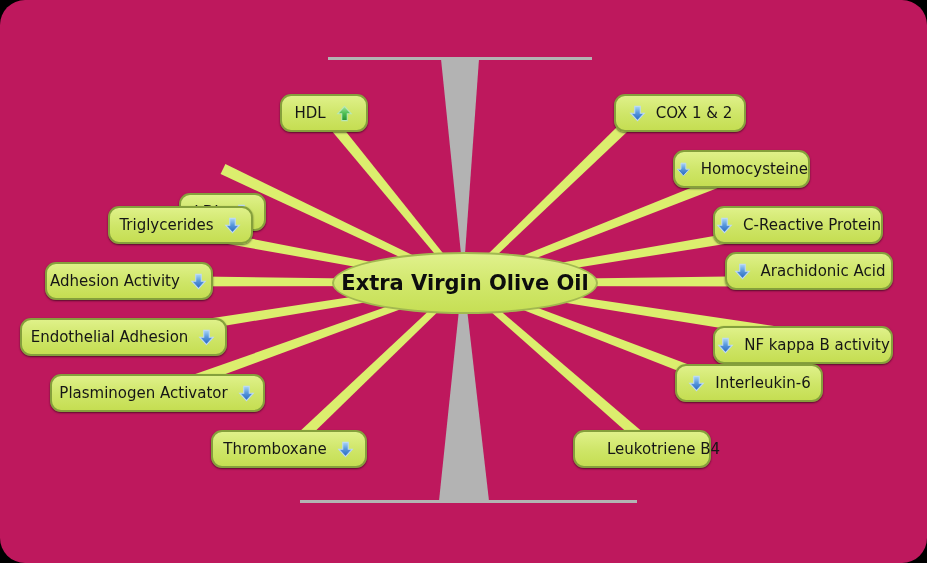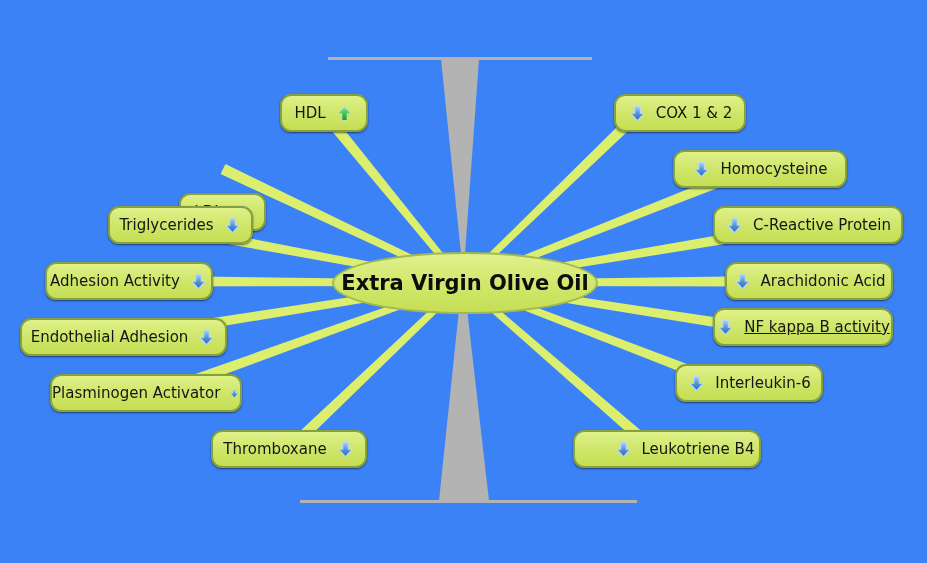--- a/index.html
+++ b/index.html
@@ -1,18 +1,19 @@
 <!DOCTYPE html>
 <html><head>
 <meta charset="utf-8">
 <style>
   html,body{margin:0;padding:0;background:#000;}
   #stage{
-    position:relative;width:927px;height:563px;background:#3b82f6;overflow:hidden;
+    position:relative;width:927px;height:563px;background:#be185d;overflow:hidden;
     font-family:"DejaVu Sans","Liberation Sans",sans-serif;
+    border-radius:25px;
   }
   #bg-svg{position:absolute;left:0;top:0;z-index:1;}
   .node{
     position:absolute;height:38px;box-sizing:border-box;z-index:3;
     display:flex;align-items:center;justify-content:center;gap:9px;
     background:linear-gradient(180deg,#dff189 0%,#cee567 55%,#c5de52 100%);
     border:2px solid #85a03c;border-radius:11px;
     color:#161616;font-size:15px;white-space:nowrap;
     box-shadow:0 1px 2px rgba(0,0,0,0.55);
     cursor:pointer;
@@ -101,77 +102,77 @@
       </svg>
   </div>
 
   <div class="node" style="left:20px;top:318px;width:207px;align-items:center;">
     <span class="lbl">Endothelial Adhesion</span>
     <svg class="icon" viewBox="0 0 20 20">
         <path d="M7.1 2.5 h5.8 v7.2 h4.3 L10 17.6 L2.8 9.7 h4.3 Z" fill="url(#gradDown)" stroke="#bcd9f5" stroke-width="1.1"></path>
       </svg>
   </div>
 
-  <div class="node" style="left:50px;top:374px;width:192px;">
+  <div class="node" style="left:50px;top:374px;width:215px;">
     <span class="lbl">Plasminogen Activator</span>
     <svg class="icon" viewBox="0 0 20 20">
         <path d="M7.1 2.5 h5.8 v7.2 h4.3 L10 17.6 L2.8 9.7 h4.3 Z" fill="url(#gradDown)" stroke="#bcd9f5" stroke-width="1.1"></path>
       </svg>
   </div>
 
   <div class="node" style="left:211px;top:430px;width:156px;">
     <span class="lbl">Thromboxane</span>
     <svg class="icon" viewBox="0 0 20 20">
         <path d="M7.1 2.5 h5.8 v7.2 h4.3 L10 17.6 L2.8 9.7 h4.3 Z" fill="url(#gradDown)" stroke="#bcd9f5" stroke-width="1.1"></path>
       </svg>
   </div>
 
   <div class="node" style="left:573px;top:94px;width:132px;margin-left:41px;">
     <svg class="icon" viewBox="0 0 20 20">
         <path d="M7.1 2.5 h5.8 v7.2 h4.3 L10 17.6 L2.8 9.7 h4.3 Z" fill="url(#gradDown)" stroke="#bcd9f5" stroke-width="1.1"></path>
       </svg>
     <span class="lbl">COX 1 &amp; 2</span>
   </div>
 
-  <div class="node" style="left:673px;top:150px;width:174px;text-align:center;">
+  <div class="node" style="left:673px;top:150px;width:137px;text-align:center;">
     <svg class="icon" viewBox="0 0 20 20">
         <path d="M7.1 2.5 h5.8 v7.2 h4.3 L10 17.6 L2.8 9.7 h4.3 Z" fill="url(#gradDown)" stroke="#bcd9f5" stroke-width="1.1"></path>
       </svg>
     <span class="lbl">Homocysteine</span>
   </div>
 
-  <div class="node" style="left:713px;top:206px;width:190px;">
+  <div class="node" style="left:713px;top:206px;width:170px;">
     <svg class="icon" viewBox="0 0 20 20">
         <path d="M7.1 2.5 h5.8 v7.2 h4.3 L10 17.6 L2.8 9.7 h4.3 Z" fill="url(#gradDown)" stroke="#bcd9f5" stroke-width="1.1"></path>
       </svg>
     <span class="lbl">C-Reactive Protein</span>
   </div>
 
-  <div class="node" style="left:725px;top:262px;width:168px;">
+  <div class="node" style="left:725px;top:252px;width:168px;">
     <svg class="icon" viewBox="0 0 20 20">
         <path d="M7.1 2.5 h5.8 v7.2 h4.3 L10 17.6 L2.8 9.7 h4.3 Z" fill="url(#gradDown)" stroke="#bcd9f5" stroke-width="1.1"></path>
       </svg>
     <span class="lbl">Arachidonic Acid</span>
   </div>
 
-  <div class="node" style="left:713px;top:308px;width:180px;text-decoration:underline;">
+  <div class="node" style="left:713px;top:326px;width:180px;">
     <svg class="icon" viewBox="0 0 20 20">
         <path d="M7.1 2.5 h5.8 v7.2 h4.3 L10 17.6 L2.8 9.7 h4.3 Z" fill="url(#gradDown)" stroke="#bcd9f5" stroke-width="1.1"></path>
       </svg>
     <span class="lbl">NF kappa B activity</span>
   </div>
 
   <div class="node" style="left:675px;top:364px;width:148px;justify-content:center;">
     <svg class="icon" viewBox="0 0 20 20">
         <path d="M7.1 2.5 h5.8 v7.2 h4.3 L10 17.6 L2.8 9.7 h4.3 Z" fill="url(#gradDown)" stroke="#bcd9f5" stroke-width="1.1"></path>
       </svg>
     <span class="lbl">Interleukin-6</span>
   </div>
 
-  <div class="node" style="left:573px;top:430px;width:188px;padding-left:34px;">
+  <div class="node" style="left:573px;top:430px;width:138px;padding-left:34px;">
     <svg class="icon" viewBox="0 0 20 20">
         <path d="M7.1 2.5 h5.8 v7.2 h4.3 L10 17.6 L2.8 9.7 h4.3 Z" fill="url(#gradDown)" stroke="#bcd9f5" stroke-width="1.1"></path>
       </svg>
     <span class="lbl">Leukotriene B4</span>
   </div>
 
   <div id="center-node">
     <span>Extra Virgin Olive Oil</span>
   </div>
 

